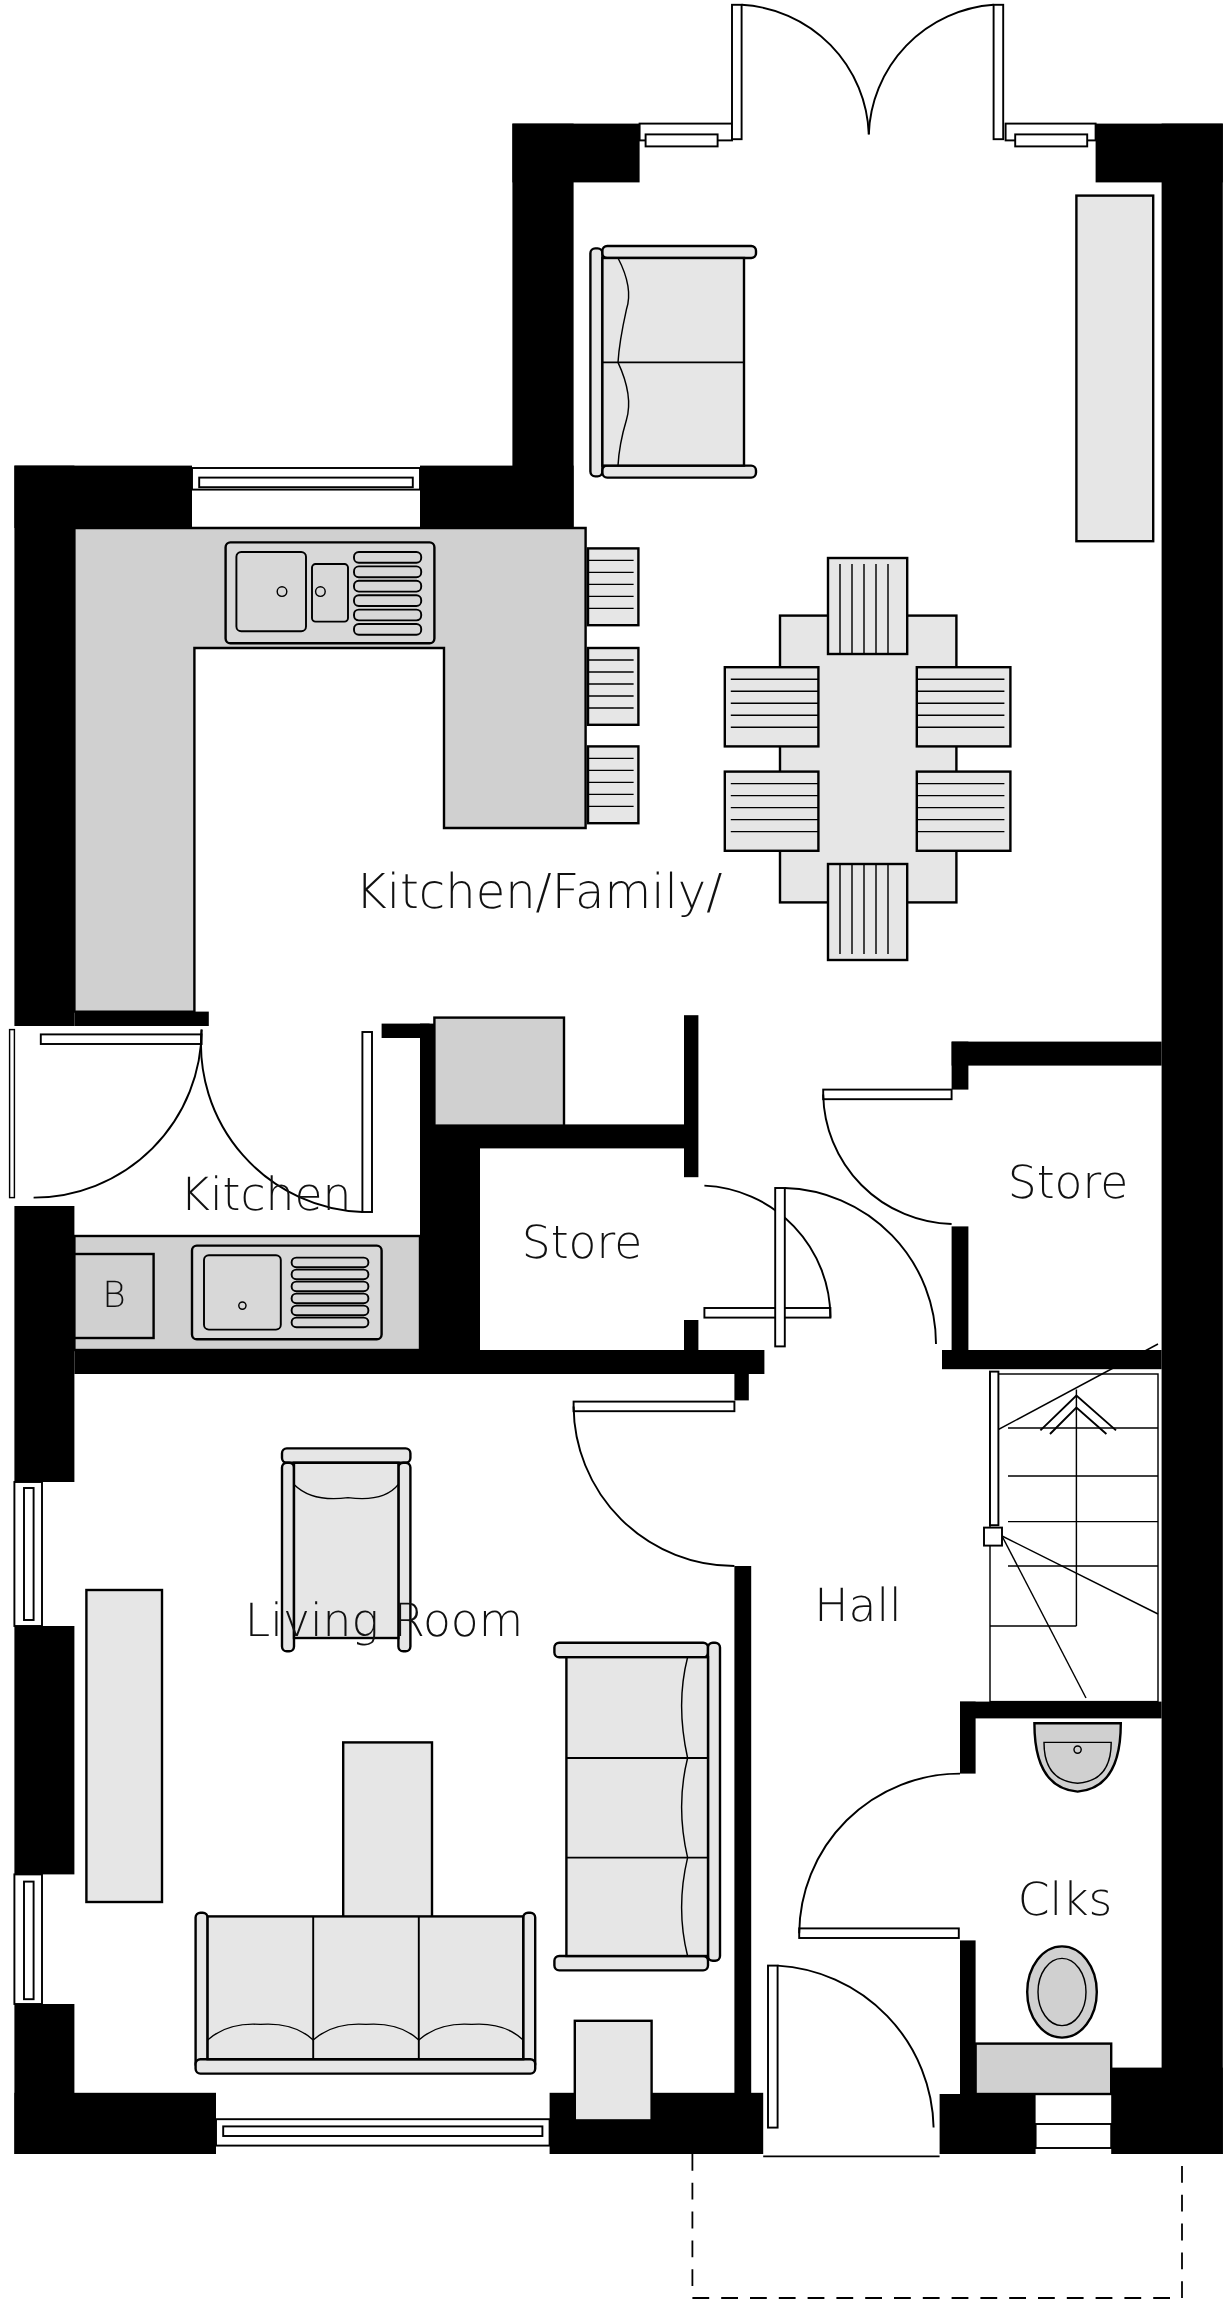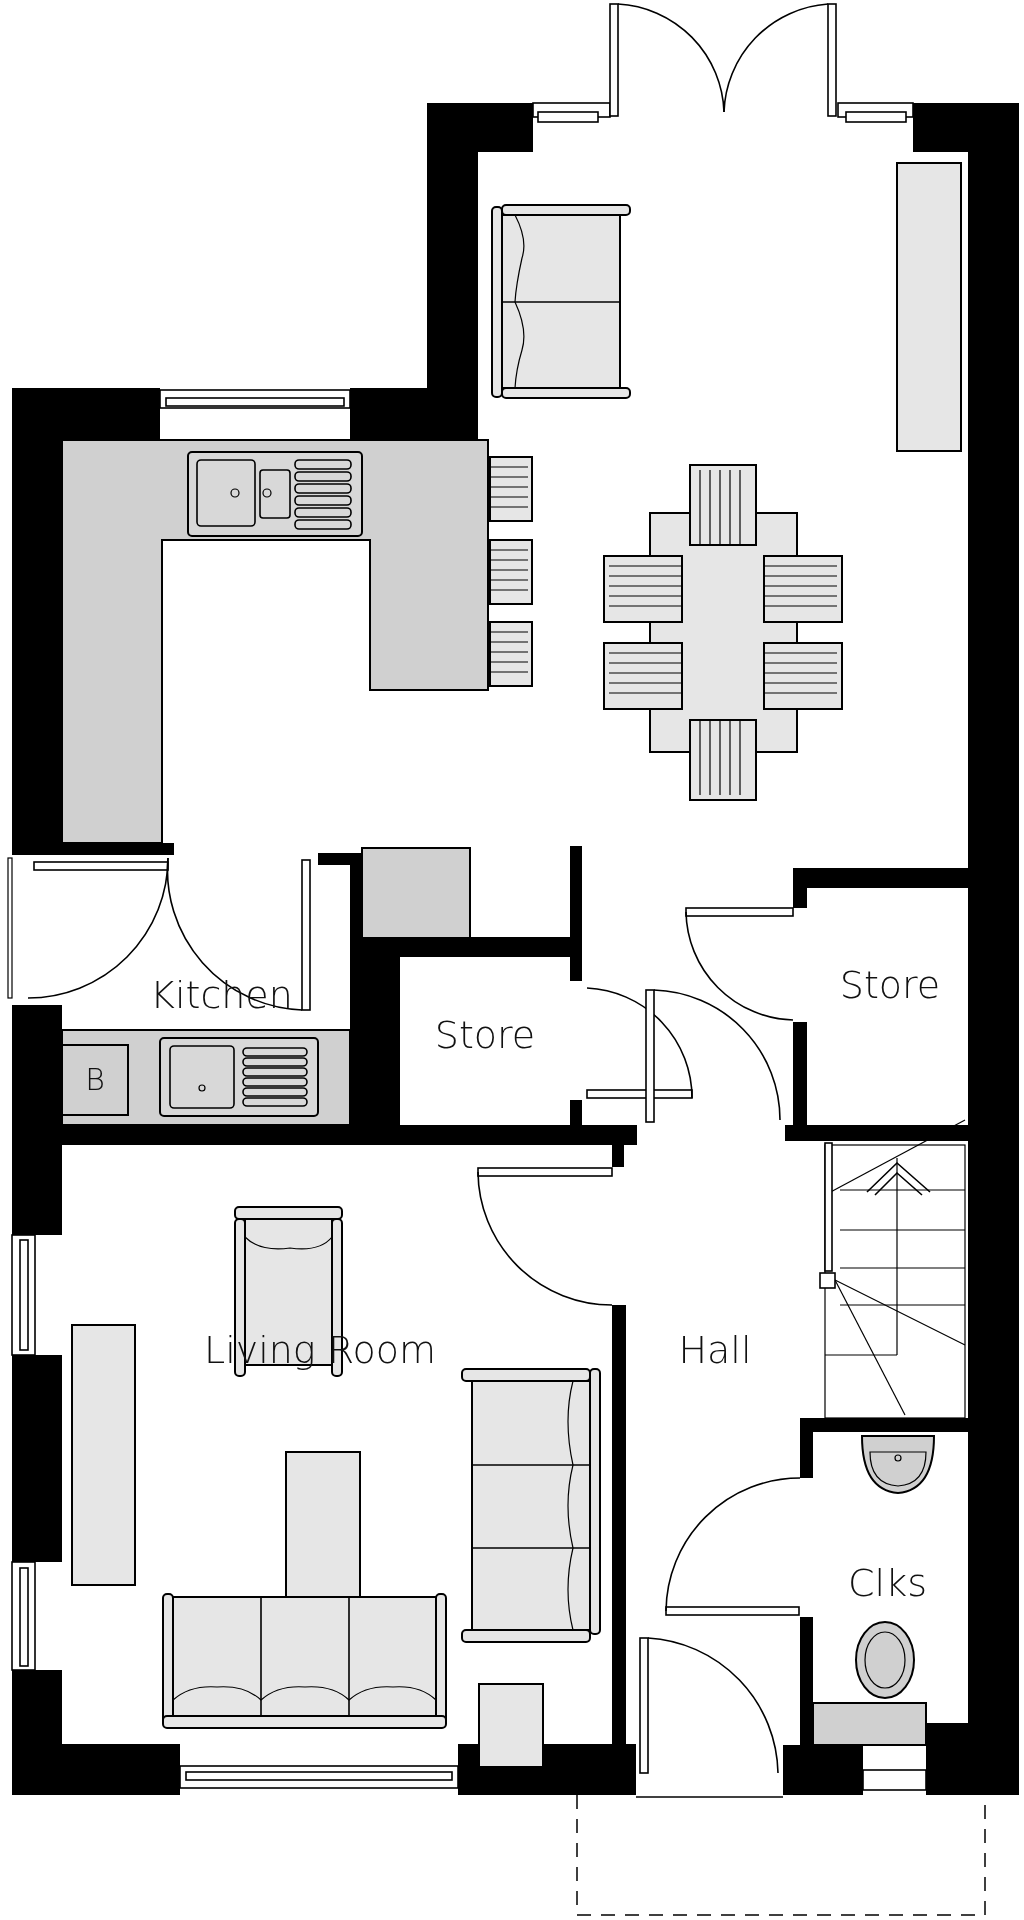--- a/index.html
+++ b/index.html
@@ -288,20 +288,21 @@
     <g>
       <ellipse class="fixture" cx="885" cy="1660" rx="29" ry="38"></ellipse>
       <ellipse class="thin" cx="885" cy="1660" rx="20" ry="28"></ellipse>
     </g>
     <rect class="fixture" x="813" y="1703" width="113" height="42"></rect>
   </g>
 
 </svg>
 
 <div class="label room-lg" style="left:268px;top:722px;width:362px;">
+  <div>Kitchen/Family/</div>
 </div>
 <div class="label room-md" style="left:150px;top:975px;width:120px;">Kitchen</div>
 <div class="label room-md" style="left:420px;top:1015px;width:130px;">Store</div>
 <div class="label room-md" style="left:825px;top:965px;width:130px;">Store</div>
 <div class="label room-md" style="left:185px;top:1330px;width:270px;">Living Room</div>
-<div class="label room-md" style="left:660px;top:1318px;width:110px;margin-top:12px;">Hall</div>
+<div class="label room-md" style="left:660px;top:1318px;width:110px;">Hall</div>
 <div class="label room-md" style="left:835px;top:1535px;width:105px;margin-top:28px;">Clks</div>
 <div class="label room-sm" style="left:78px;top:1063px;width:34px;">B</div>
 
 </body></html>

